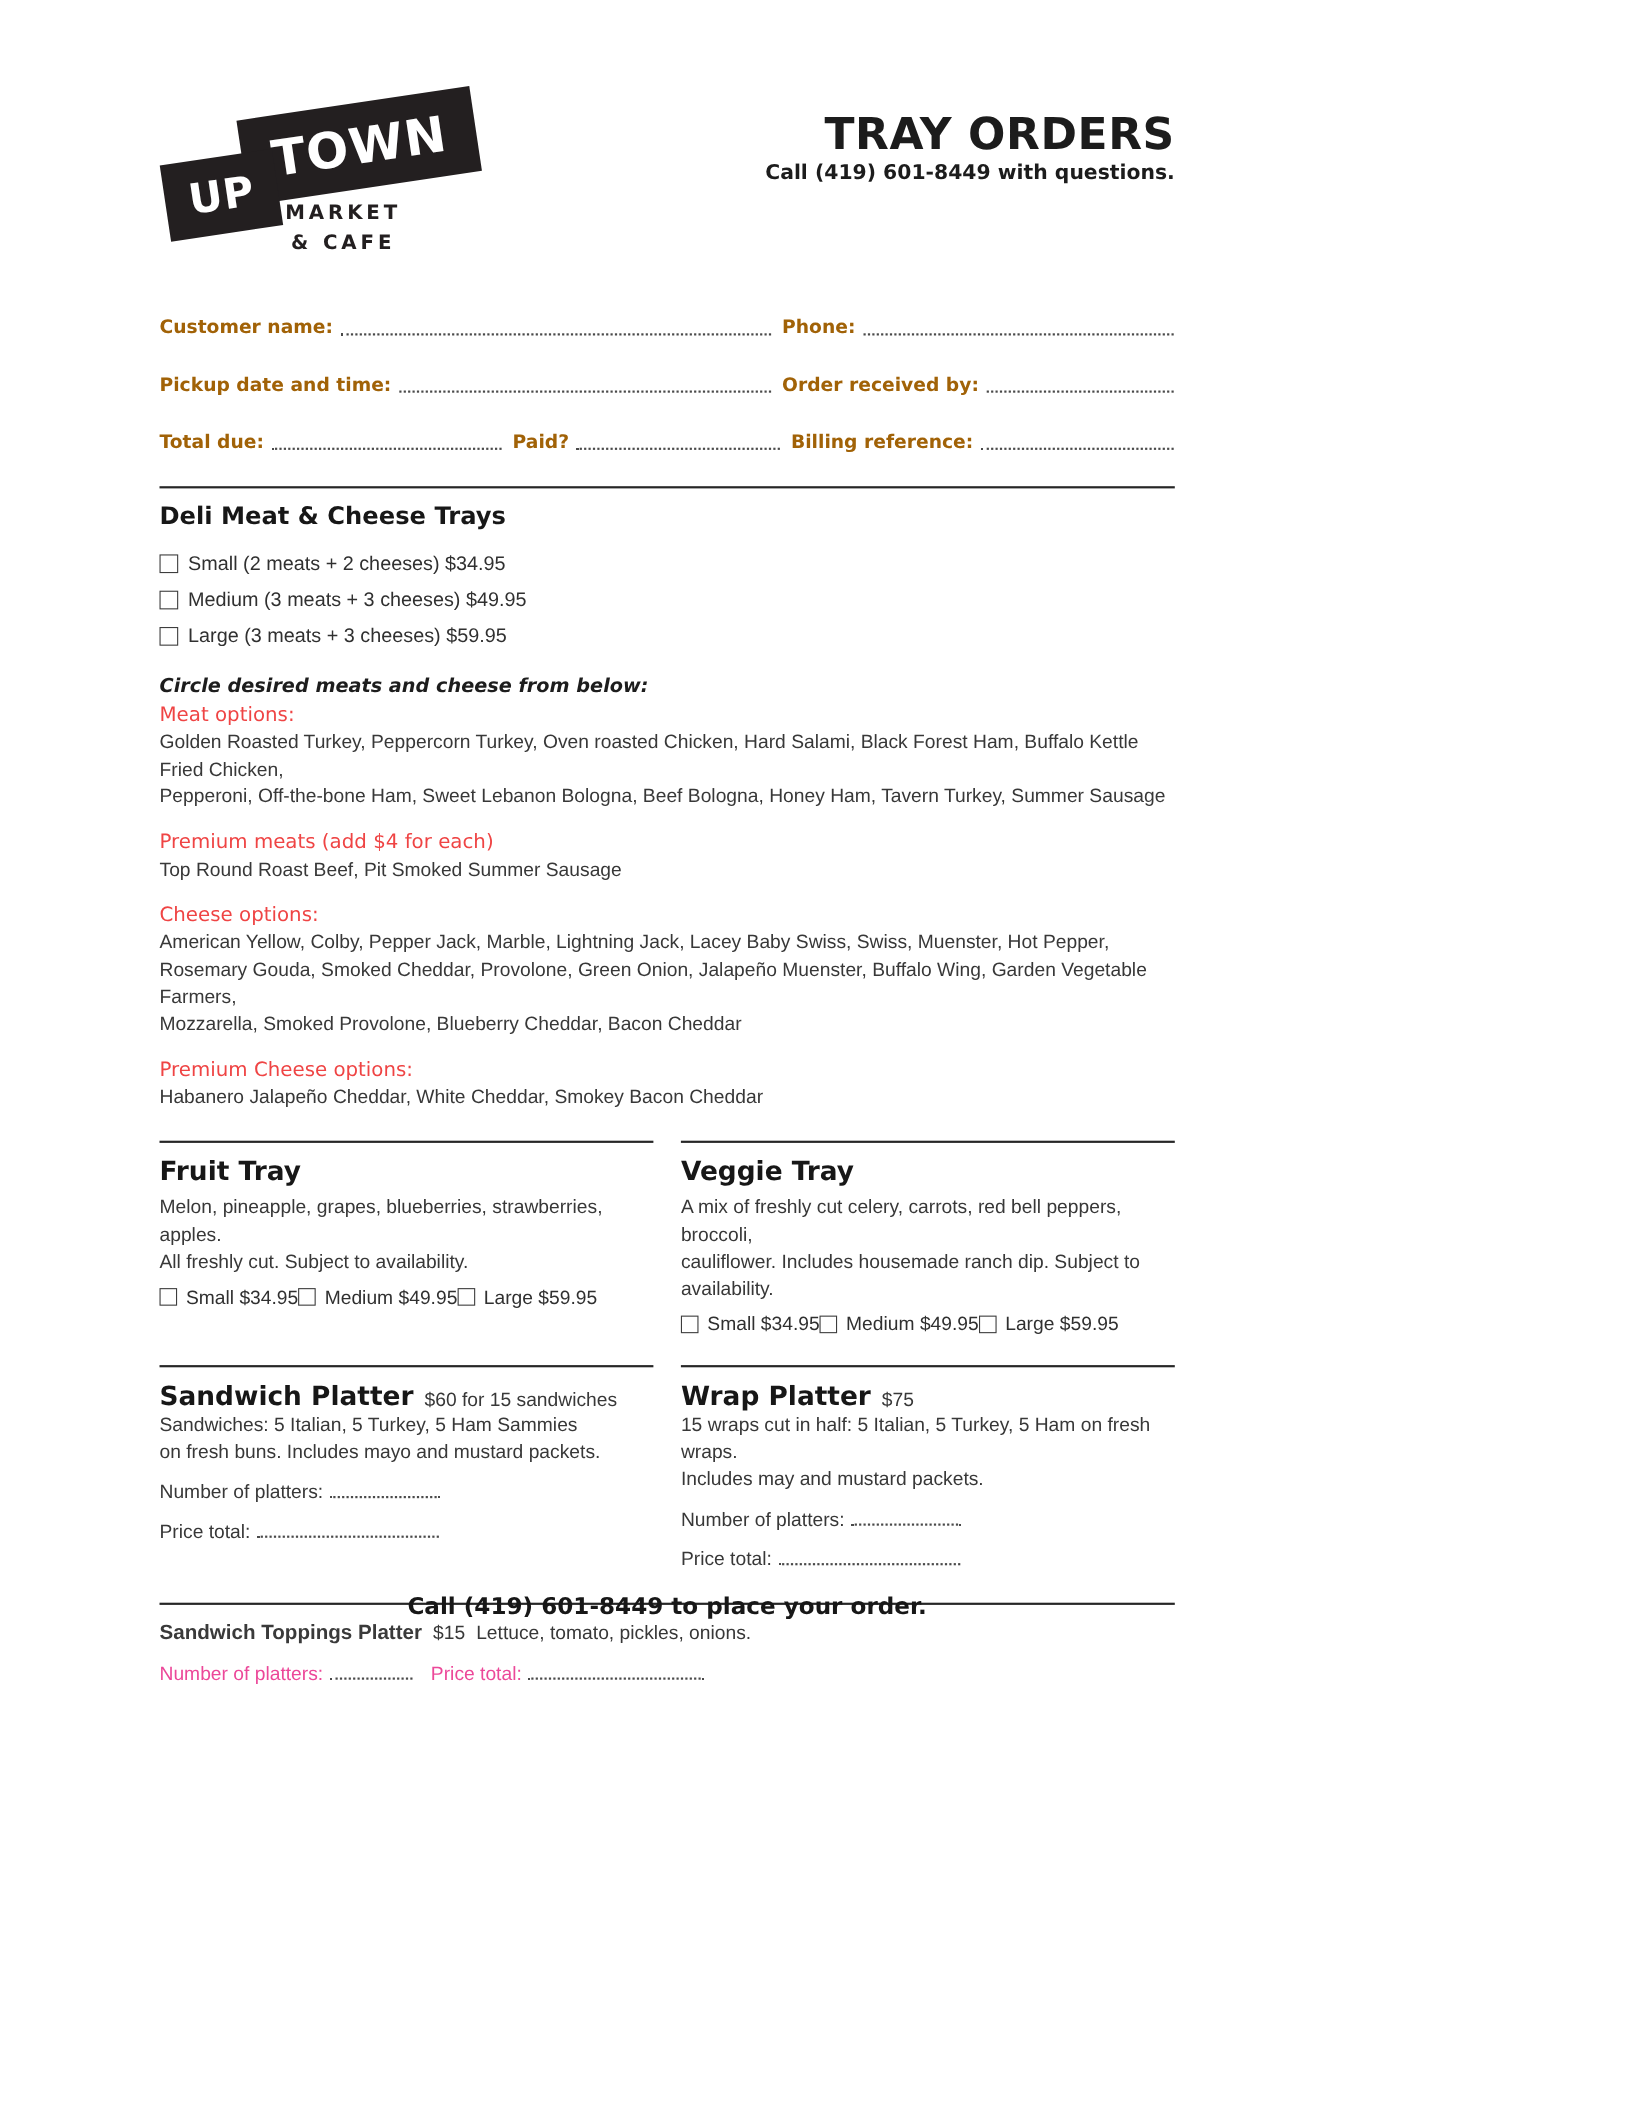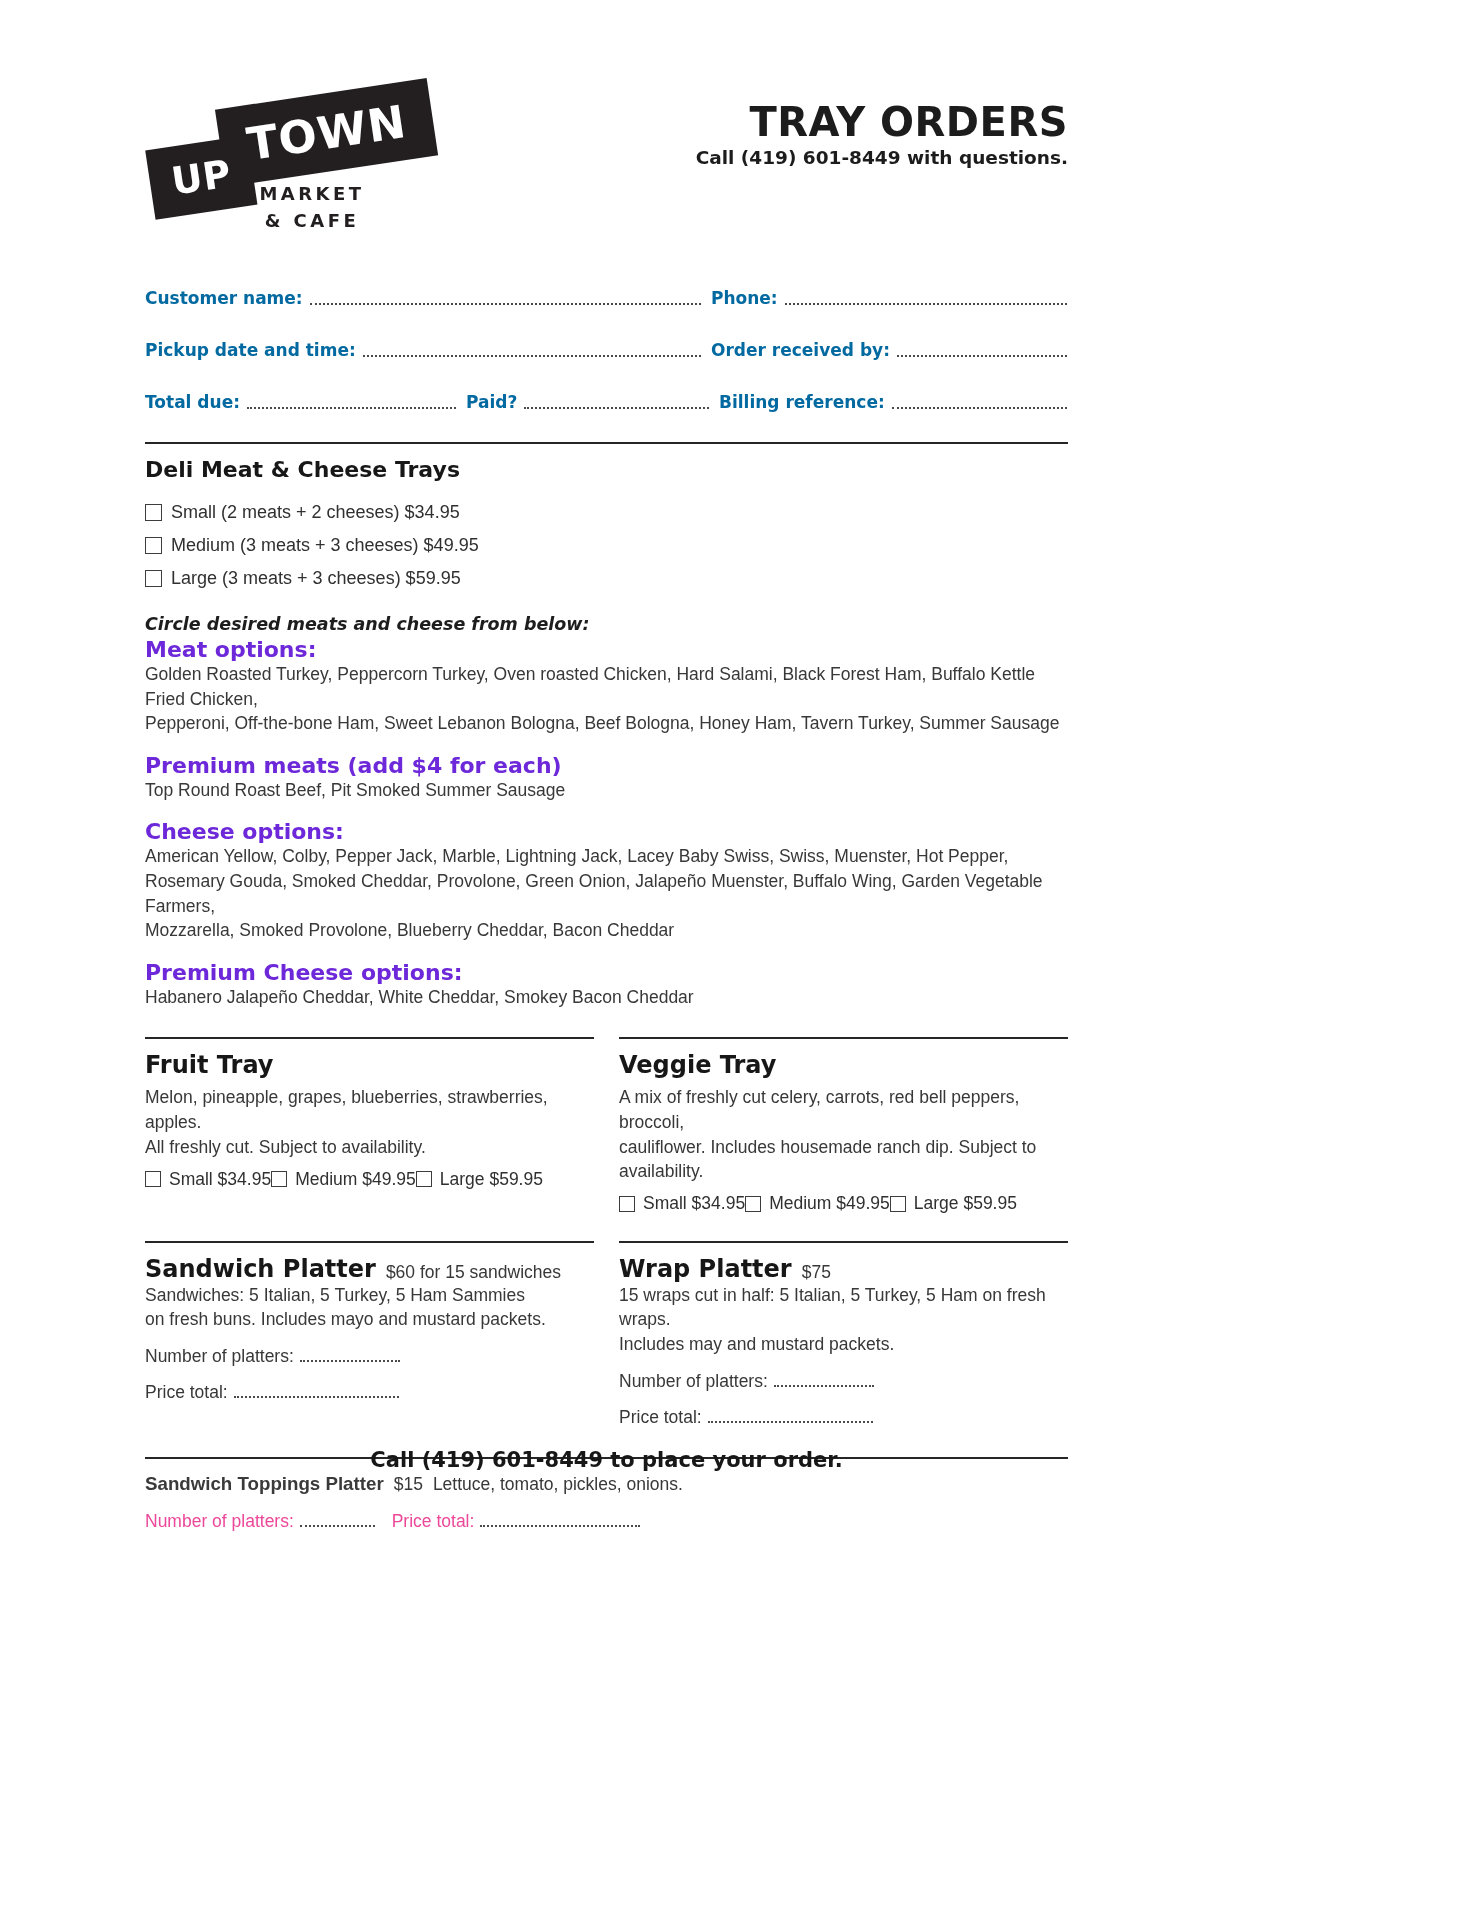--- a/index.html
+++ b/index.html
@@ -31,41 +31,41 @@
                      font-size:40px; letter-spacing:0.5px; color:#1c1c1c; line-height:44px; }
   .header-right .sub { font-family:"DejaVu Sans", sans-serif; font-weight:bold;
                        font-size:18.5px; color:#1c1c1c; margin-top:3px; }
 
   
   .content { position:absolute; left:145px; top:286px; width:923px; }
 
   
   .frow { display:flex; gap:9px; height:22px; margin-bottom:30px; font-size:17.5px; }
   .fgroup { display:flex; align-items:flex-end; min-width:0; }
-  .lbl { font-family:"DejaVu Sans", sans-serif; font-weight:bold; color:#0369a1;
+  .lbl { font-family:"DejaVu Sans", sans-serif; font-weight:bold; color:#a16207;
          white-space:nowrap; font-size:17px; }
   .dots { flex:1; border-bottom:2px dotted #4a4a4a; margin:0 1px 3px 7px; }
   .w-name  { flex:0 0 557px; }
   .w-flex  { flex:1; }
   .w-total { flex:0 0 312px;text-align:center; }
   .w-paid  { flex:0 0 244px;justify-content:space-between; }
 
   hr.rule { border:none; border-top:2px solid #262626; }
   .rule-full { margin-top:22px; }
 
   
   .section-title { font-family:"DejaVu Sans", sans-serif; font-weight:bold;
                    font-size:22px; color:#171717; margin-top:13px; }
   .optlist { margin-top:21px; }
   .opt { display:flex; align-items:center; font-size:18px; color:#303030; margin-bottom:15px; height:18px; }
   .cb { width:17px; height:17px; border:1.7px solid #3d3d3d; background:#fff; flex:none; margin-right:9px; }
   .note-italic { font-family:"DejaVu Sans", sans-serif; font-weight:bold; font-style:italic;
                  font-size:17.5px; color:#1d1d1d; margin-top:25px; line-height:25px; }
-  .sublabel { font-family:"DejaVu Sans", sans-serif; font-weight:bold;
-              font-size:22px; color:#6d28d9; line-height:25px; }
+  .sublabel { font-family:"DejaVu Sans", sans-serif; font-weight:normal;
+              font-size:18px; color:#ef4444; line-height:25px; }
   .gap17 { margin-top:17px; }
   .body-text { font-size:17.5px; line-height:24.6px; color:#383838; }
 
   
   .cols { display:flex; gap:25px; margin-top:28px; }
   .col { flex:1; min-width:0; }
   .col h3 { font-family:"DejaVu Sans", sans-serif; font-weight:bold;
             font-size:24px; color:#171717; margin-top:12px; }
   .col .desc { margin-top:6px; }
   .sizes { display:flex; margin-top:11px; }

